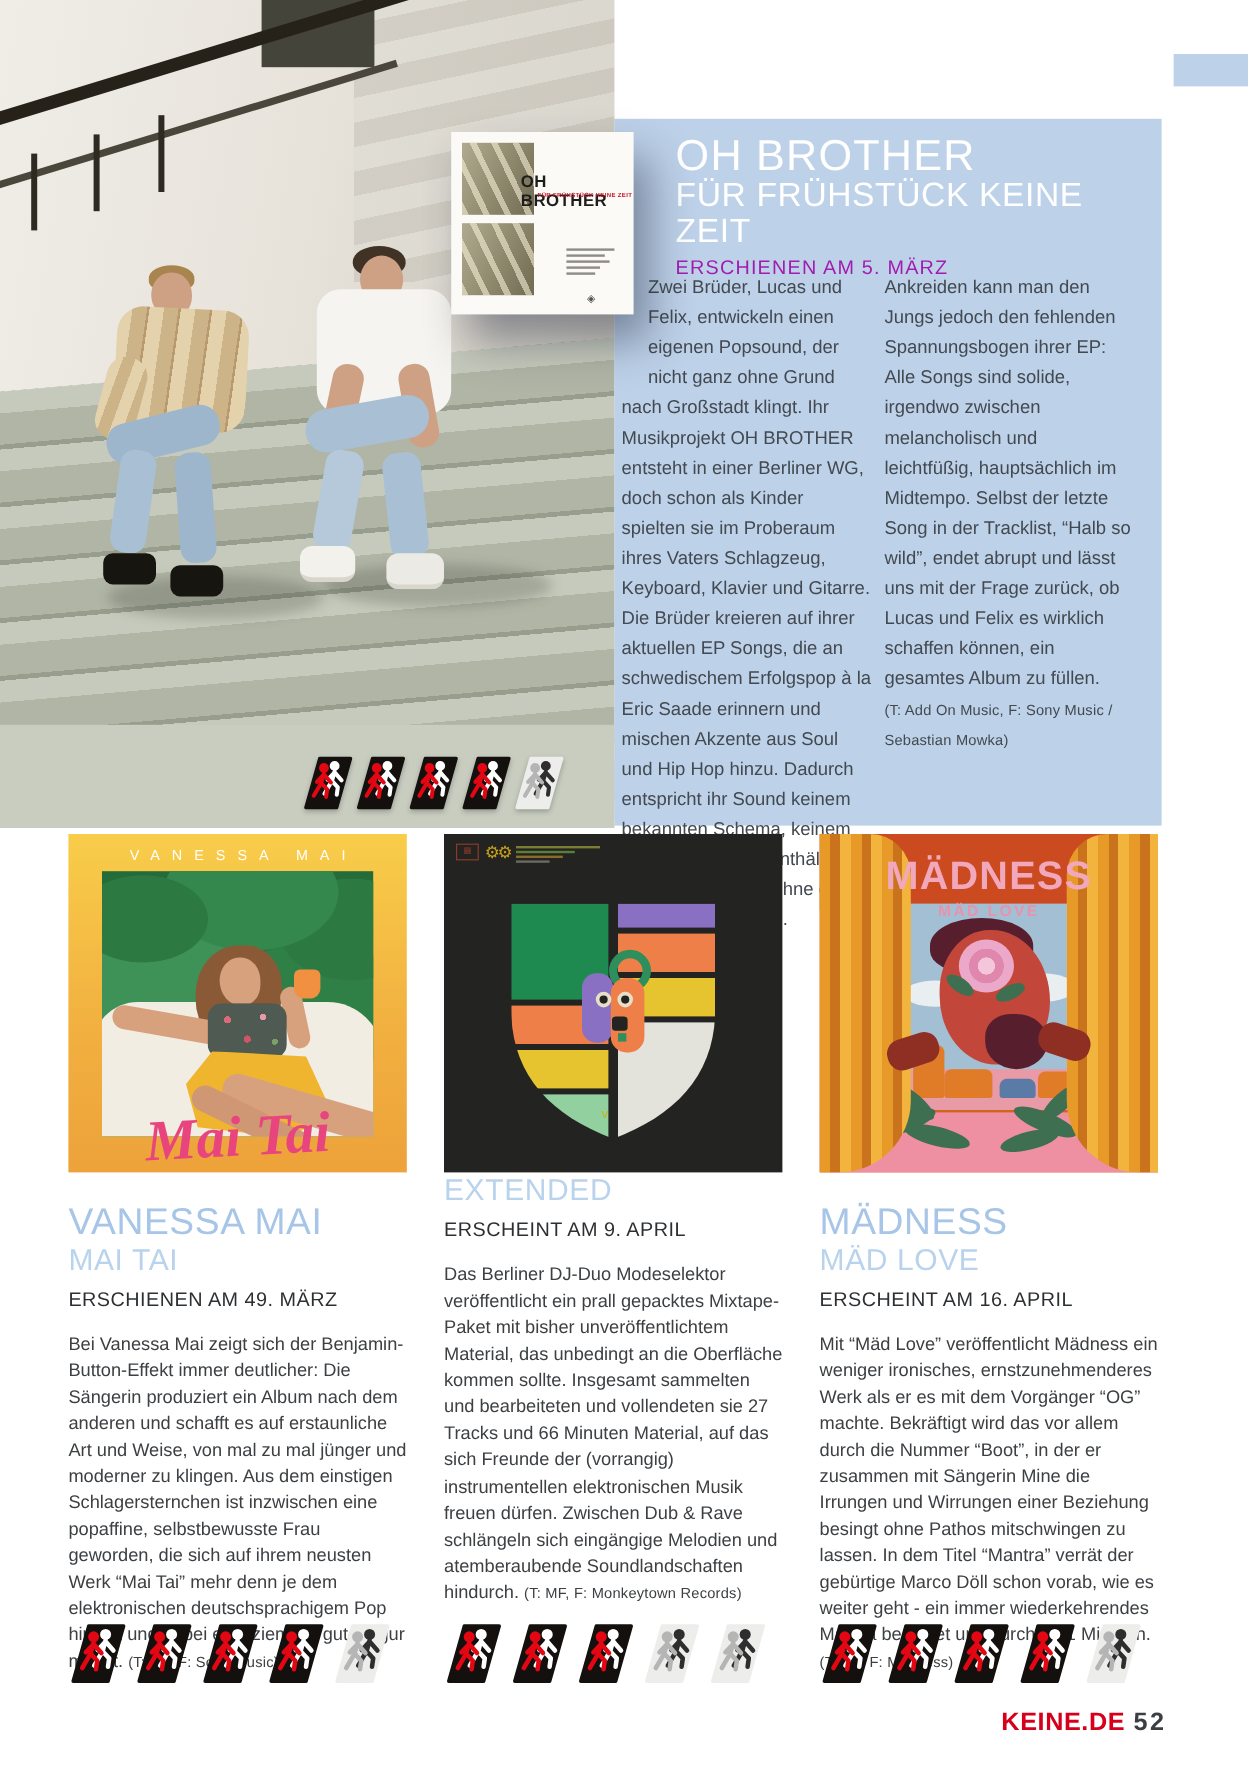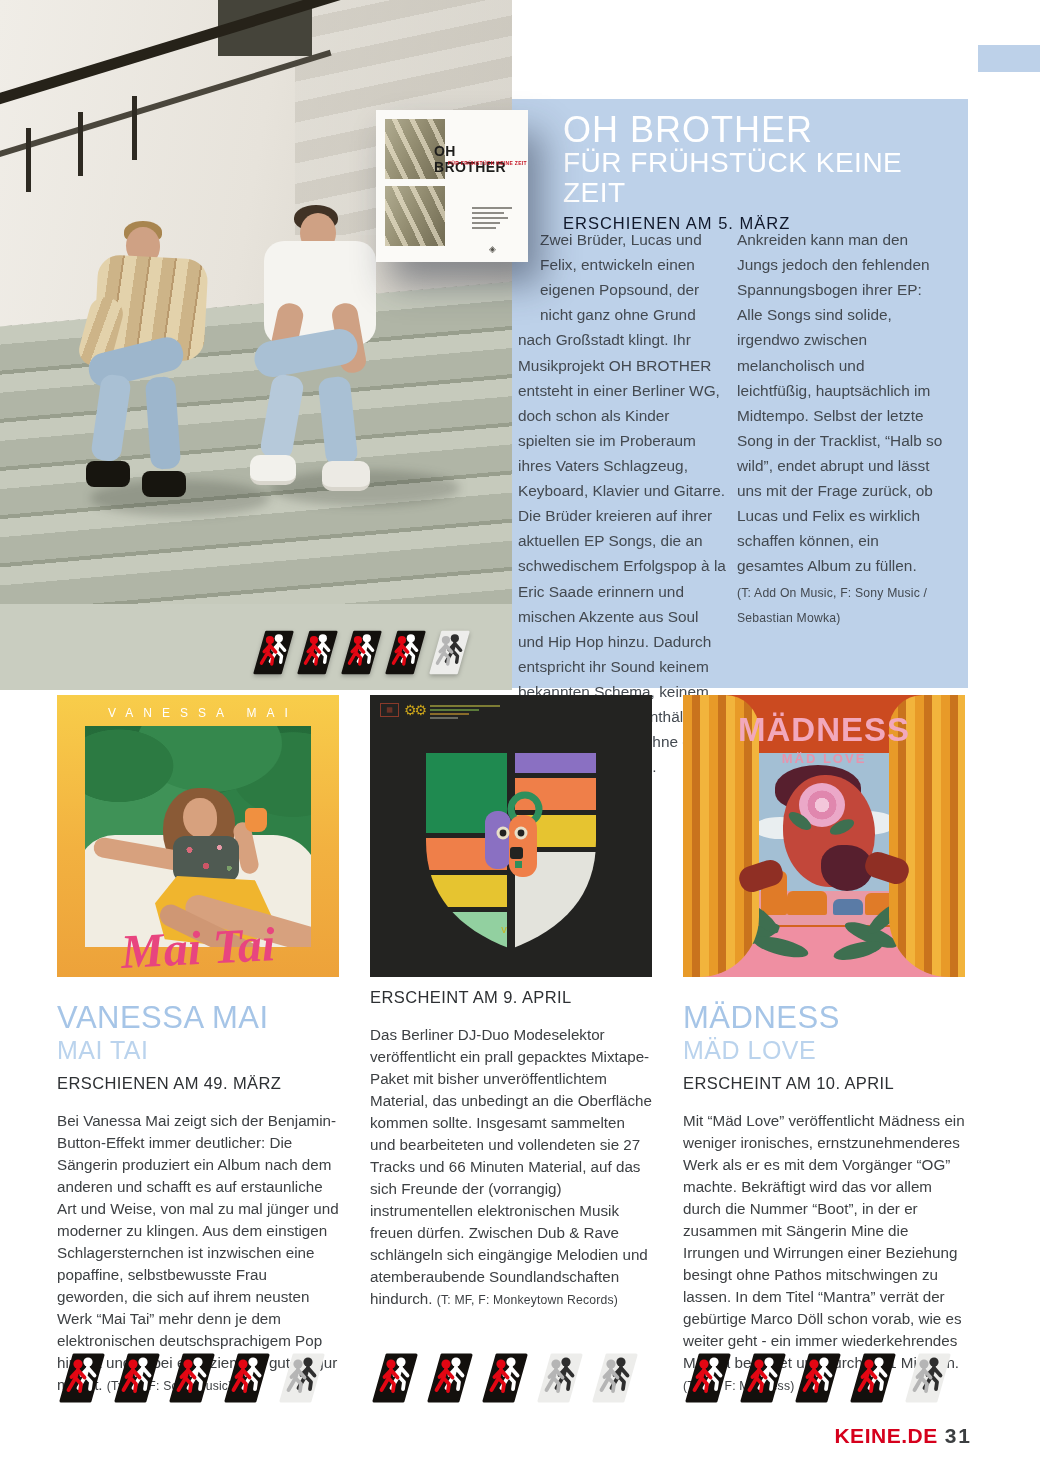--- a/index.html
+++ b/index.html
@@ -35,21 +35,21 @@
 
   
   .feature-rating{position:absolute;left:253px;top:630px;display:flex;}
   .feature-rating svg{width:41px;height:45px;margin-right:3px;filter:drop-shadow(0 2px 2px rgba(0,0,0,.25));}
 
   
   .feature-box{position:absolute;left:512px;top:99px;width:456px;height:589px;background:#bdd1e9;}
   .f-title{position:absolute;left:51px;top:12px;color:#ffffff;line-height:1.04;}
   .f-artist{font-size:36px;letter-spacing:1px;font-weight:400;}
   .f-album{font-size:28px;letter-spacing:.5px;font-weight:400;}
-  .f-release{margin-top:8px;font-size:16.5px;letter-spacing:1px;color:#0f172a;}
+  .f-release{margin-top:8px;font-size:16.5px;letter-spacing:1px;color:#a21caf;}
   .f-col{position:absolute;top:128px;font-size:15.4px;line-height:1.63;color:#434950;}
   .f-col p{margin:0 0 25px 0;}
   .f-col-1{left:6px;width:208px;}
   .f-col-2{left:225px;width:206px;}
   .f-indent{float:left;width:22px;height:78px;}
   .credit{font-size:12.2px;letter-spacing:.2px;}
 
   
   .ob-cover{position:absolute;left:376px;top:110px;width:152px;height:152px;background:#fbfaf7;
       box-shadow:14px 22px 34px rgba(30,40,60,.45);}
@@ -412,20 +412,21 @@
           <circle cx="-8" cy="-22" r="6.5" fill="#e8dfc8"></circle>
             <circle cx="10" cy="-22" r="6.5" fill="#e8dfc8"></circle>
           <circle cx="-8" cy="-22" r="3.4" fill="#232321"></circle>
             <circle cx="10" cy="-22" r="3.4" fill="#232321"></circle>
           <rect x="-1" y="-8" width="13" height="12" rx="3" fill="#232321"></rect>
           <rect x="4" y="6" width="7" height="7" fill="#2f8f5c"></rect>
         </g>
       </svg>
       <div class="ms-v">v</div>
     </div>
+    <h3 class="r-album">EXTENDED</h3>
     <div class="r-release">ERSCHEINT AM 9. APRIL</div>
     <p class="r-text"><span>Das Berliner DJ-Duo Modeselektor veröffentlicht ein prall gepacktes Mixtape-Paket mit bisher unveröffentlichtem Material, das unbedingt an die Oberfläche kommen sollte. Insgesamt sammelten und bearbeiteten und vollendeten sie 27 Tracks und 66 Minuten Material, auf das sich Freunde der (vorrangig) instrumentellen elektronischen Musik freuen dürfen. Zwischen Dub &amp; Rave schlängeln sich eingängige Melodien und atemberaubende Soundlandschaften hindurch.</span>
       <span class="credit">(T: MF, F: Monkeytown Records)</span></p>
     <div class="rating">
         <svg viewBox="0 0 46 50">
           <path d="M15 2 H44 L31 48 H2 Z" fill="#13100d" stroke="#13100d" stroke-width="3" stroke-linejoin="round"></path>
           <g transform="translate(28,24)">
             <circle cx="1" cy="-15" r="4.6" fill="#ffffff"></circle>
             <path d="M1 -10 L-1.5 -1 L-8.5 11 M-1.5 -1 L4 5 L3 12 M1 -9 L-5.5 -2 M1 -9 L7.5 -1.5" stroke="#ffffff" stroke-width="3.8" fill="none" stroke-linecap="round" stroke-linejoin="round"></path>
           </g>
@@ -512,21 +513,21 @@
       </div>
       <div class="md-curtain left"></div>
       <div class="md-curtain right"></div>
       <div class="md-hand" style="left:56px;top:168px;transform:rotate(-18deg);"></div>
       <div class="md-hand" style="right:56px;top:160px;transform:rotate(18deg);"></div>
       <div class="md-title">MÄDNESS</div>
       <div class="md-sub">MÄD LOVE</div>
     </div>
     <h2 class="r-artist">MÄDNESS</h2>
     <h3 class="r-album">MÄD LOVE</h3>
-    <div class="r-release">ERSCHEINT AM 10. APRIL</div>
+    <div class="r-release">ERSCHEINT AM 16. APRIL</div>
     <p class="r-text"><span>Mit “Mäd Love” veröffentlicht Mädness ein weniger ironisches, ernstzunehmenderes Werk als er es mit dem Vorgänger “OG” machte. Bekräftigt wird das vor allem durch die Nummer “Boot”, in der er zusammen mit Sängerin Mine die Irrungen und Wirrungen einer Beziehung besingt ohne Pathos mitschwingen zu lassen. In dem Titel “Mantra” verrät der gebürtige Marco Döll schon vorab, wie es weiter geht - ein immer wiederkehrendes Mantra begleitet uns durch 2:41 Minuten.</span>
       <span class="credit">(T: MF, F: Mädness)</span></p>
     <div class="rating">
         <svg viewBox="0 0 46 50">
           <path d="M15 2 H44 L31 48 H2 Z" fill="#13100d" stroke="#13100d" stroke-width="3" stroke-linejoin="round"></path>
           <g transform="translate(28,24)">
             <circle cx="1" cy="-15" r="4.6" fill="#ffffff"></circle>
             <path d="M1 -10 L-1.5 -1 L-8.5 11 M-1.5 -1 L4 5 L3 12 M1 -9 L-5.5 -2 M1 -9 L7.5 -1.5" stroke="#ffffff" stroke-width="3.8" fill="none" stroke-linecap="round" stroke-linejoin="round"></path>
           </g>
           <g transform="translate(18,26)">
@@ -576,16 +577,16 @@
           <g transform="translate(18,26)">
             <circle cx="1" cy="-15" r="4.6" fill="#b5b5b5"></circle>
             <path d="M1 -10 L-1.5 -1 L-8.5 11 M-1.5 -1 L4 5 L3 12 M1 -9 L-5.5 -2 M1 -9 L7.5 -1.5" stroke="#b5b5b5" stroke-width="3.8" fill="none" stroke-linecap="round" stroke-linejoin="round"></path>
           </g>
         </svg>
       </div>
   </div>
 
   <div class="footer">
     <span class="brand">KEINE.DE</span>
-    <span class="pageno">31</span>
+    <span class="pageno">52</span>
   </div>
 
 </div>
 
 </body></html>

